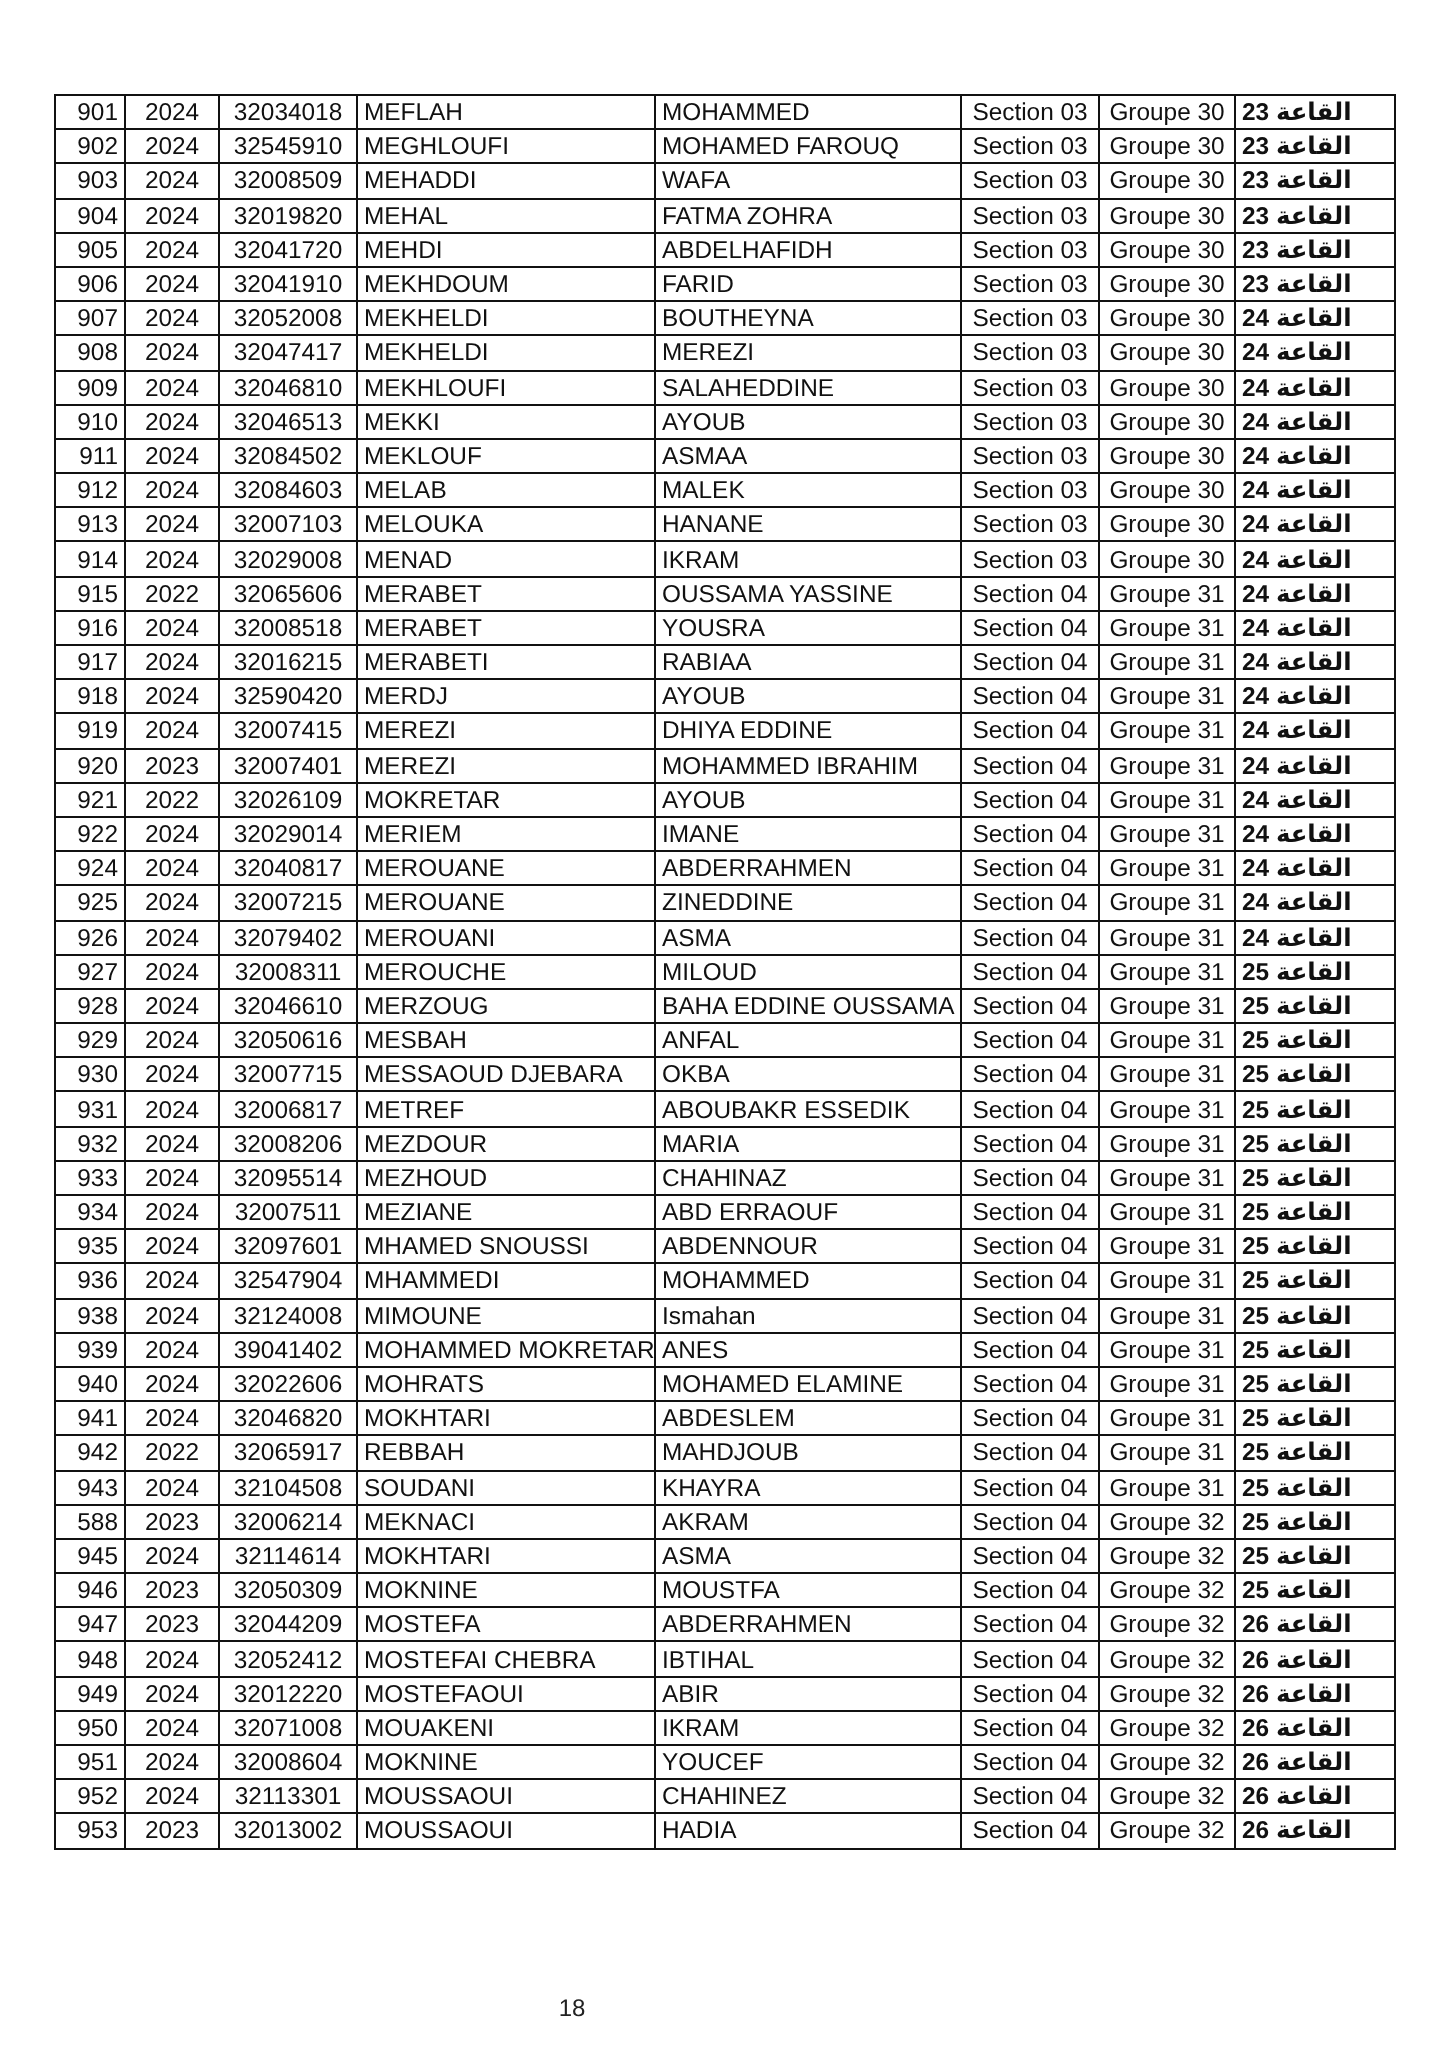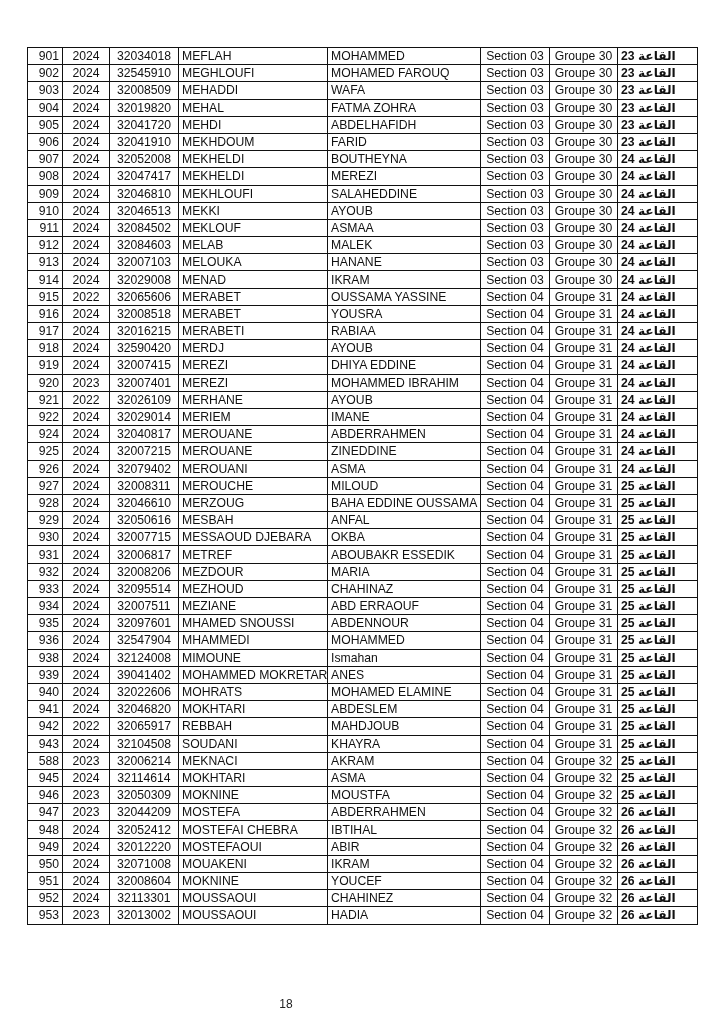--- a/index.html
+++ b/index.html
@@ -236,21 +236,21 @@
         <td class="last">MEREZI</td>
         <td class="first">MOHAMMED IBRAHIM</td>
         <td class="sec">Section 04</td>
         <td class="grp">Groupe 31</td>
         <td class="room">القاعة 24</td>
       </tr>
       <tr>
         <td class="num">921</td>
         <td class="year">2022</td>
         <td class="id">32026109</td>
-        <td class="last">MERHANE</td>
+        <td class="last">MOKRETAR</td>
         <td class="first">AYOUB</td>
         <td class="sec">Section 04</td>
         <td class="grp">Groupe 31</td>
         <td class="room">القاعة 24</td>
       </tr>
       <tr>
         <td class="num">922</td>
         <td class="year">2024</td>
         <td class="id">32029014</td>
         <td class="last">MERIEM</td>

